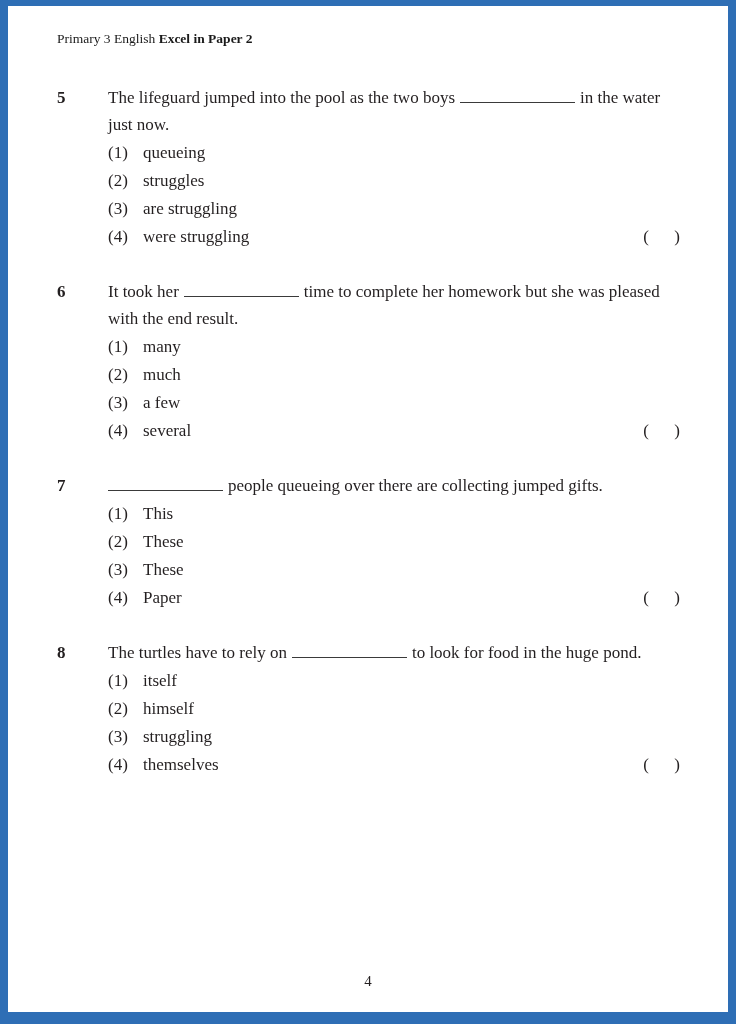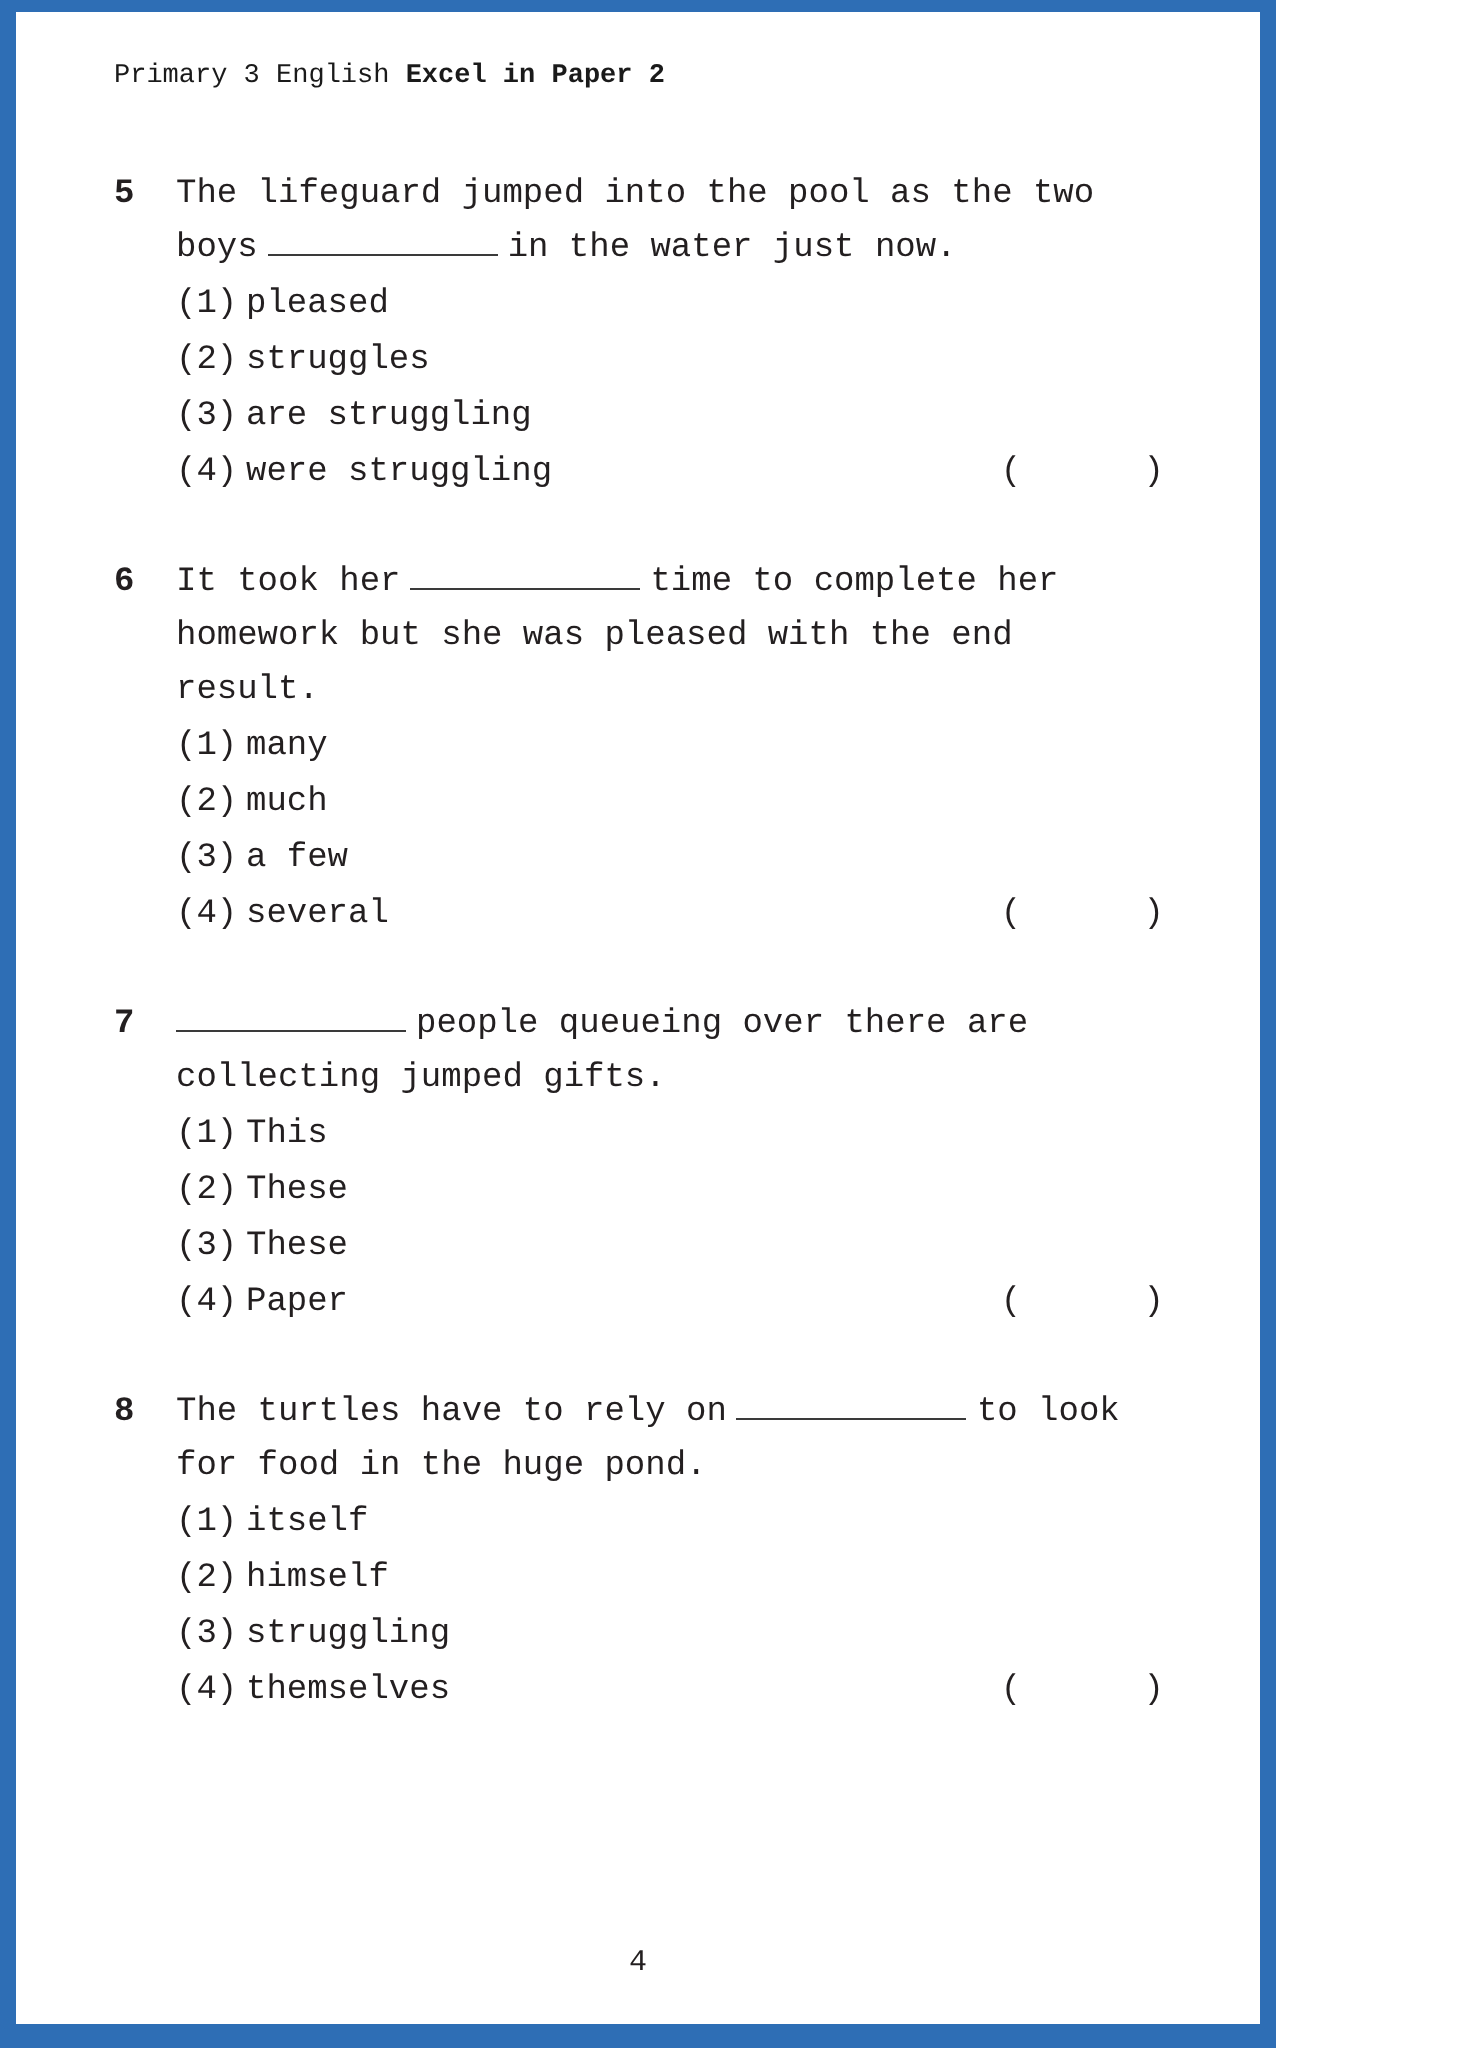--- a/index.html
+++ b/index.html
@@ -2,29 +2,29 @@
 <html><head>
 <meta charset="utf-8">
 <style>
   html, body {
     margin: 0;
     padding: 0;
     background: #ffffff;
   }
   .page {
     position: relative;
-    width: 638px;
+    width: 736px;
     height: 1024px;
     box-sizing: border-box;
     background: #ffffff;
     border-top: 6px solid #2e6eb5;
     border-left: 8px solid #2e6eb5;
     border-right: 8px solid #2e6eb5;
     border-bottom: 12px solid #2e6eb5;
-    font-family: Liberation Mono, monospace;
+    font-family: Liberation Serif, serif;
     color: #231f20;
     overflow: hidden;
   }
   .content {
     padding: 24px 48px 0 49px;
   }
   .header {
     font-size: 13.5px;
     line-height: 18px;
     margin-bottom: 36px;
@@ -39,20 +39,21 @@
   }
   .qnum {
     width: 31px;
     flex: 0 0 31px;
     font-weight: bold;
     line-height: 27px;
   }
   .qbody {
     flex: 1;
     min-width: 0;
+    margin-left: 20px;
   }
   .stem {
     line-height: 27px;
     margin-bottom: 1px;
   }
   .blank {
     display: inline-block;
     width: 115px;
     height: 15px;
     border-bottom: 1.5px solid #3a3a3a;
@@ -98,21 +99,21 @@
 
     <div class="question">
       <div class="qnum">5</div>
       <div class="qbody">
         <div class="stem">
           <span>The lifeguard jumped into the pool as the two boys</span><span class="blank"></span><span>in the water just now.</span>
         </div>
         <div class="options">
           <div class="option">
             <span class="onum">(1)</span>
-            <span class="otext">pleased</span>
+            <span class="otext">queueing</span>
           </div>
           <div class="option">
             <span class="onum">(2)</span>
             <span class="otext">struggles</span>
           </div>
           <div class="option">
             <span class="onum">(3)</span>
             <span class="otext">are struggling</span>
           </div>
           <div class="option">

